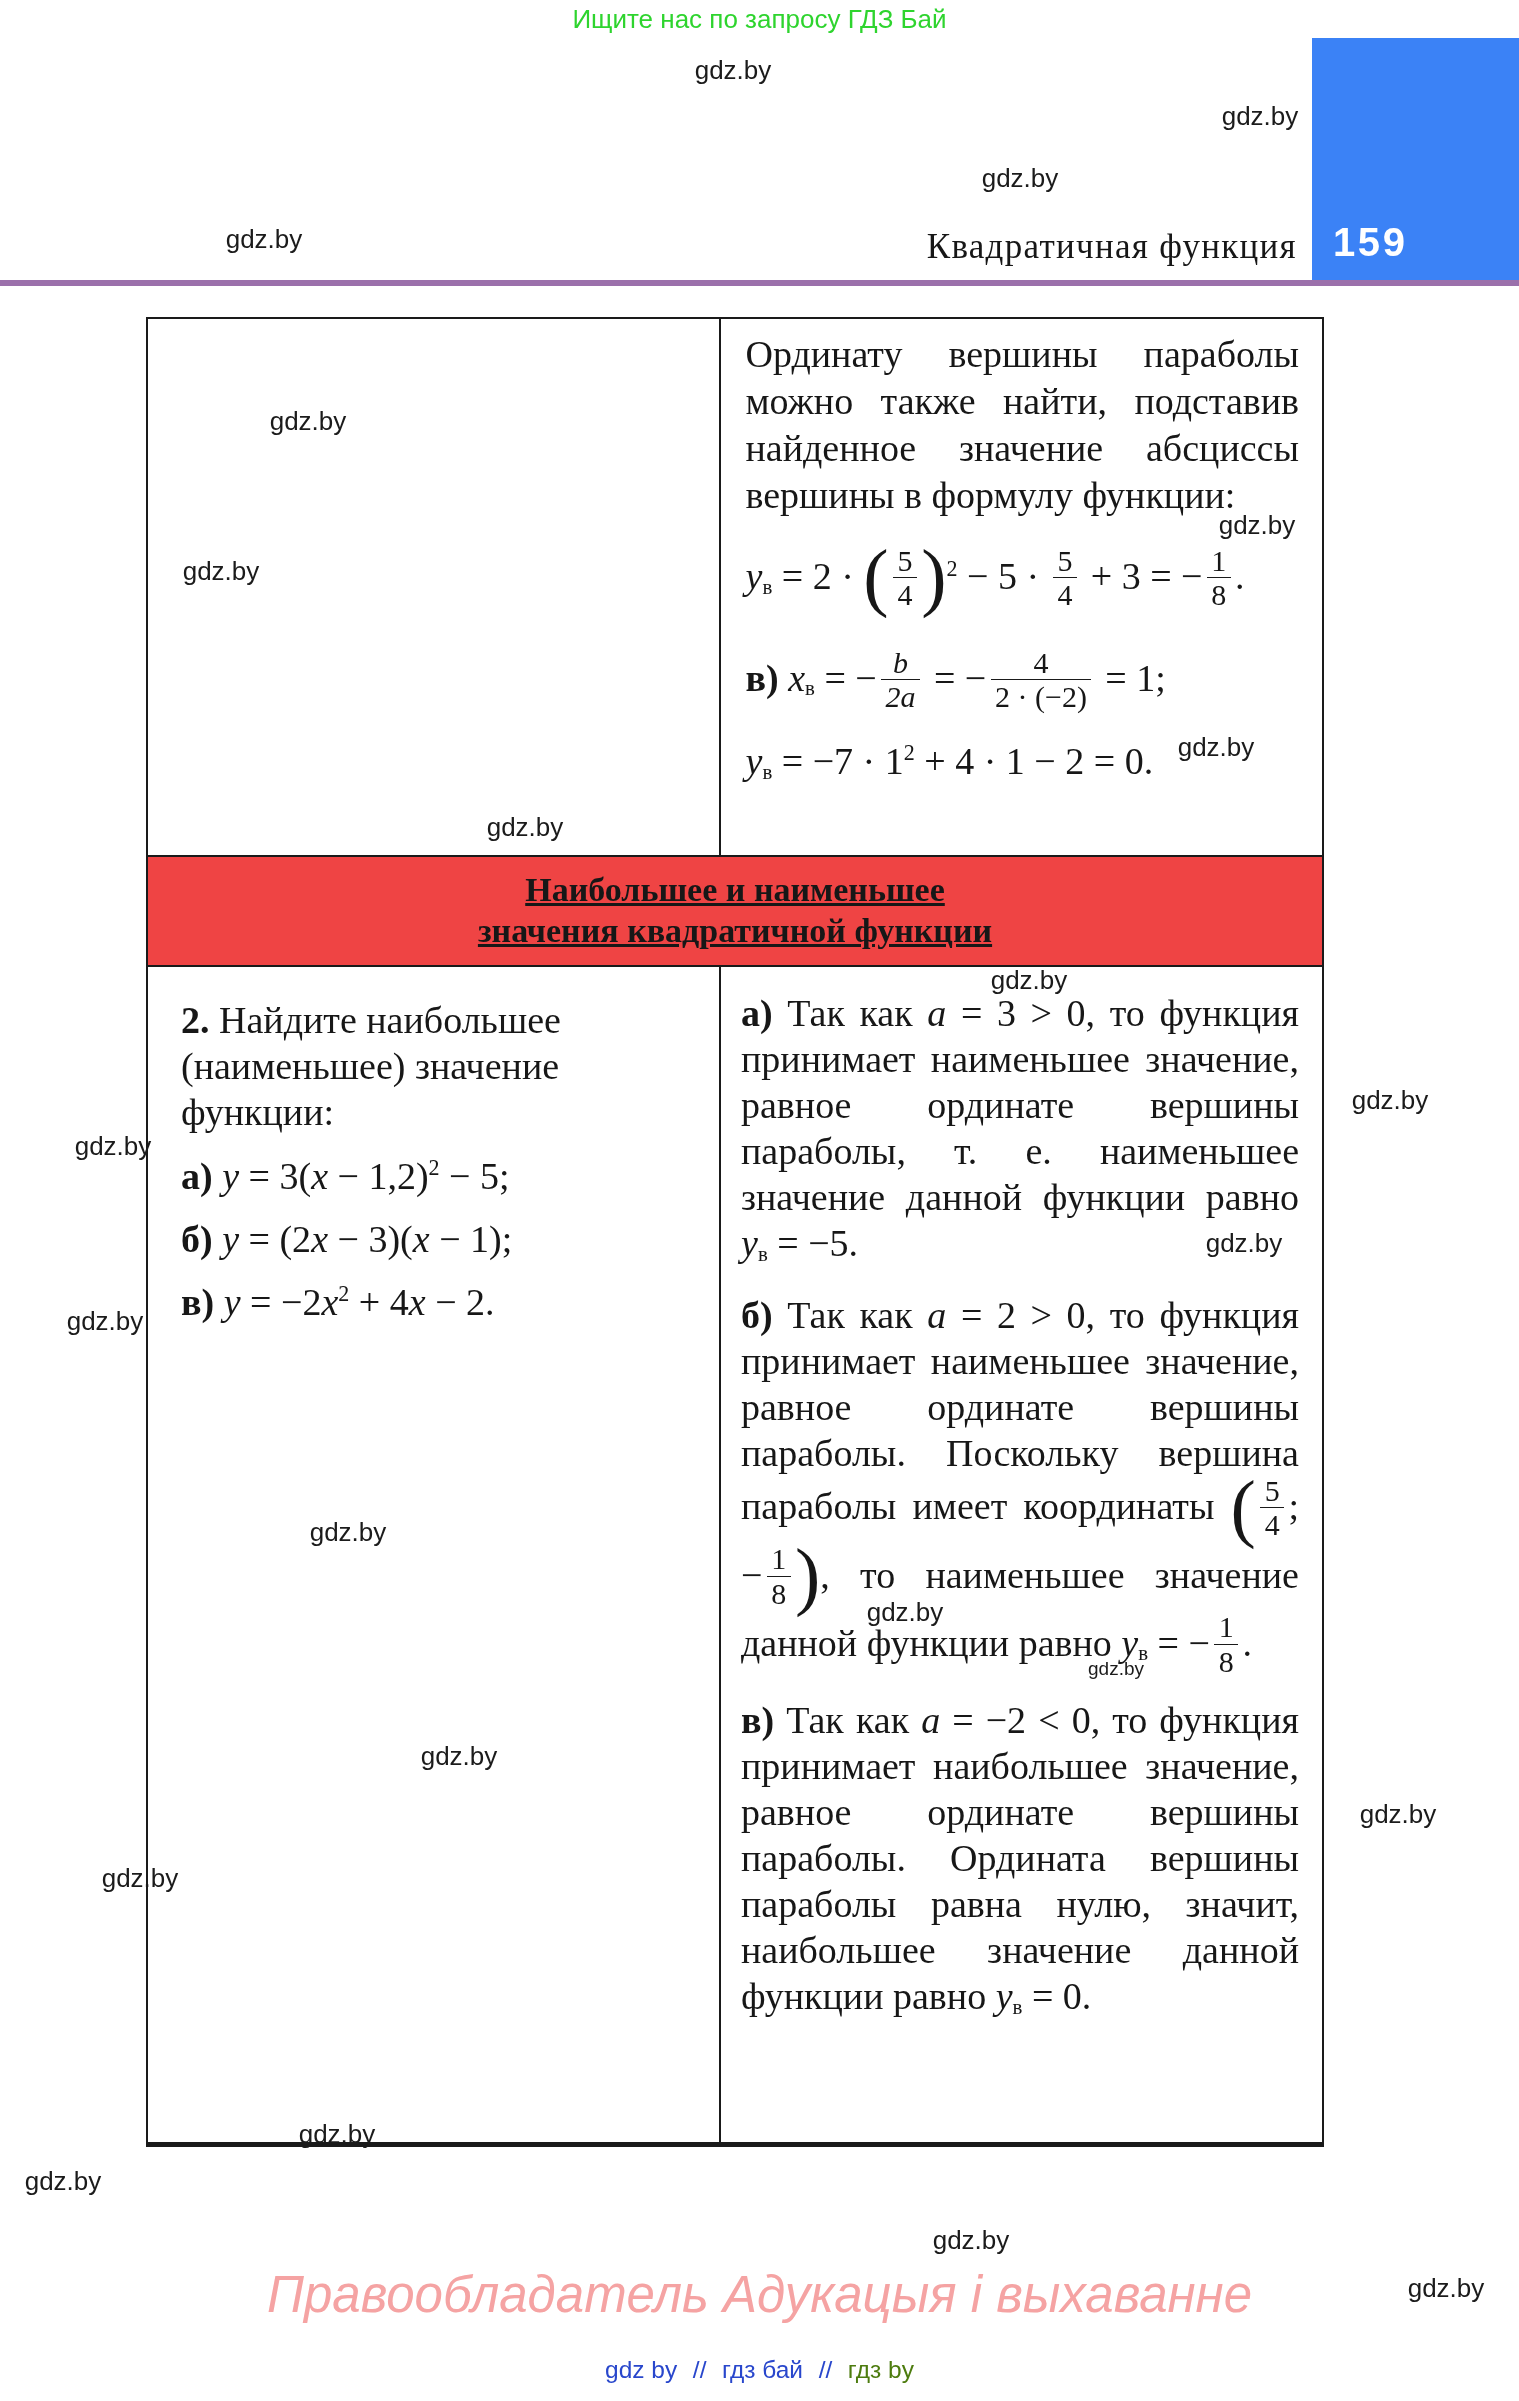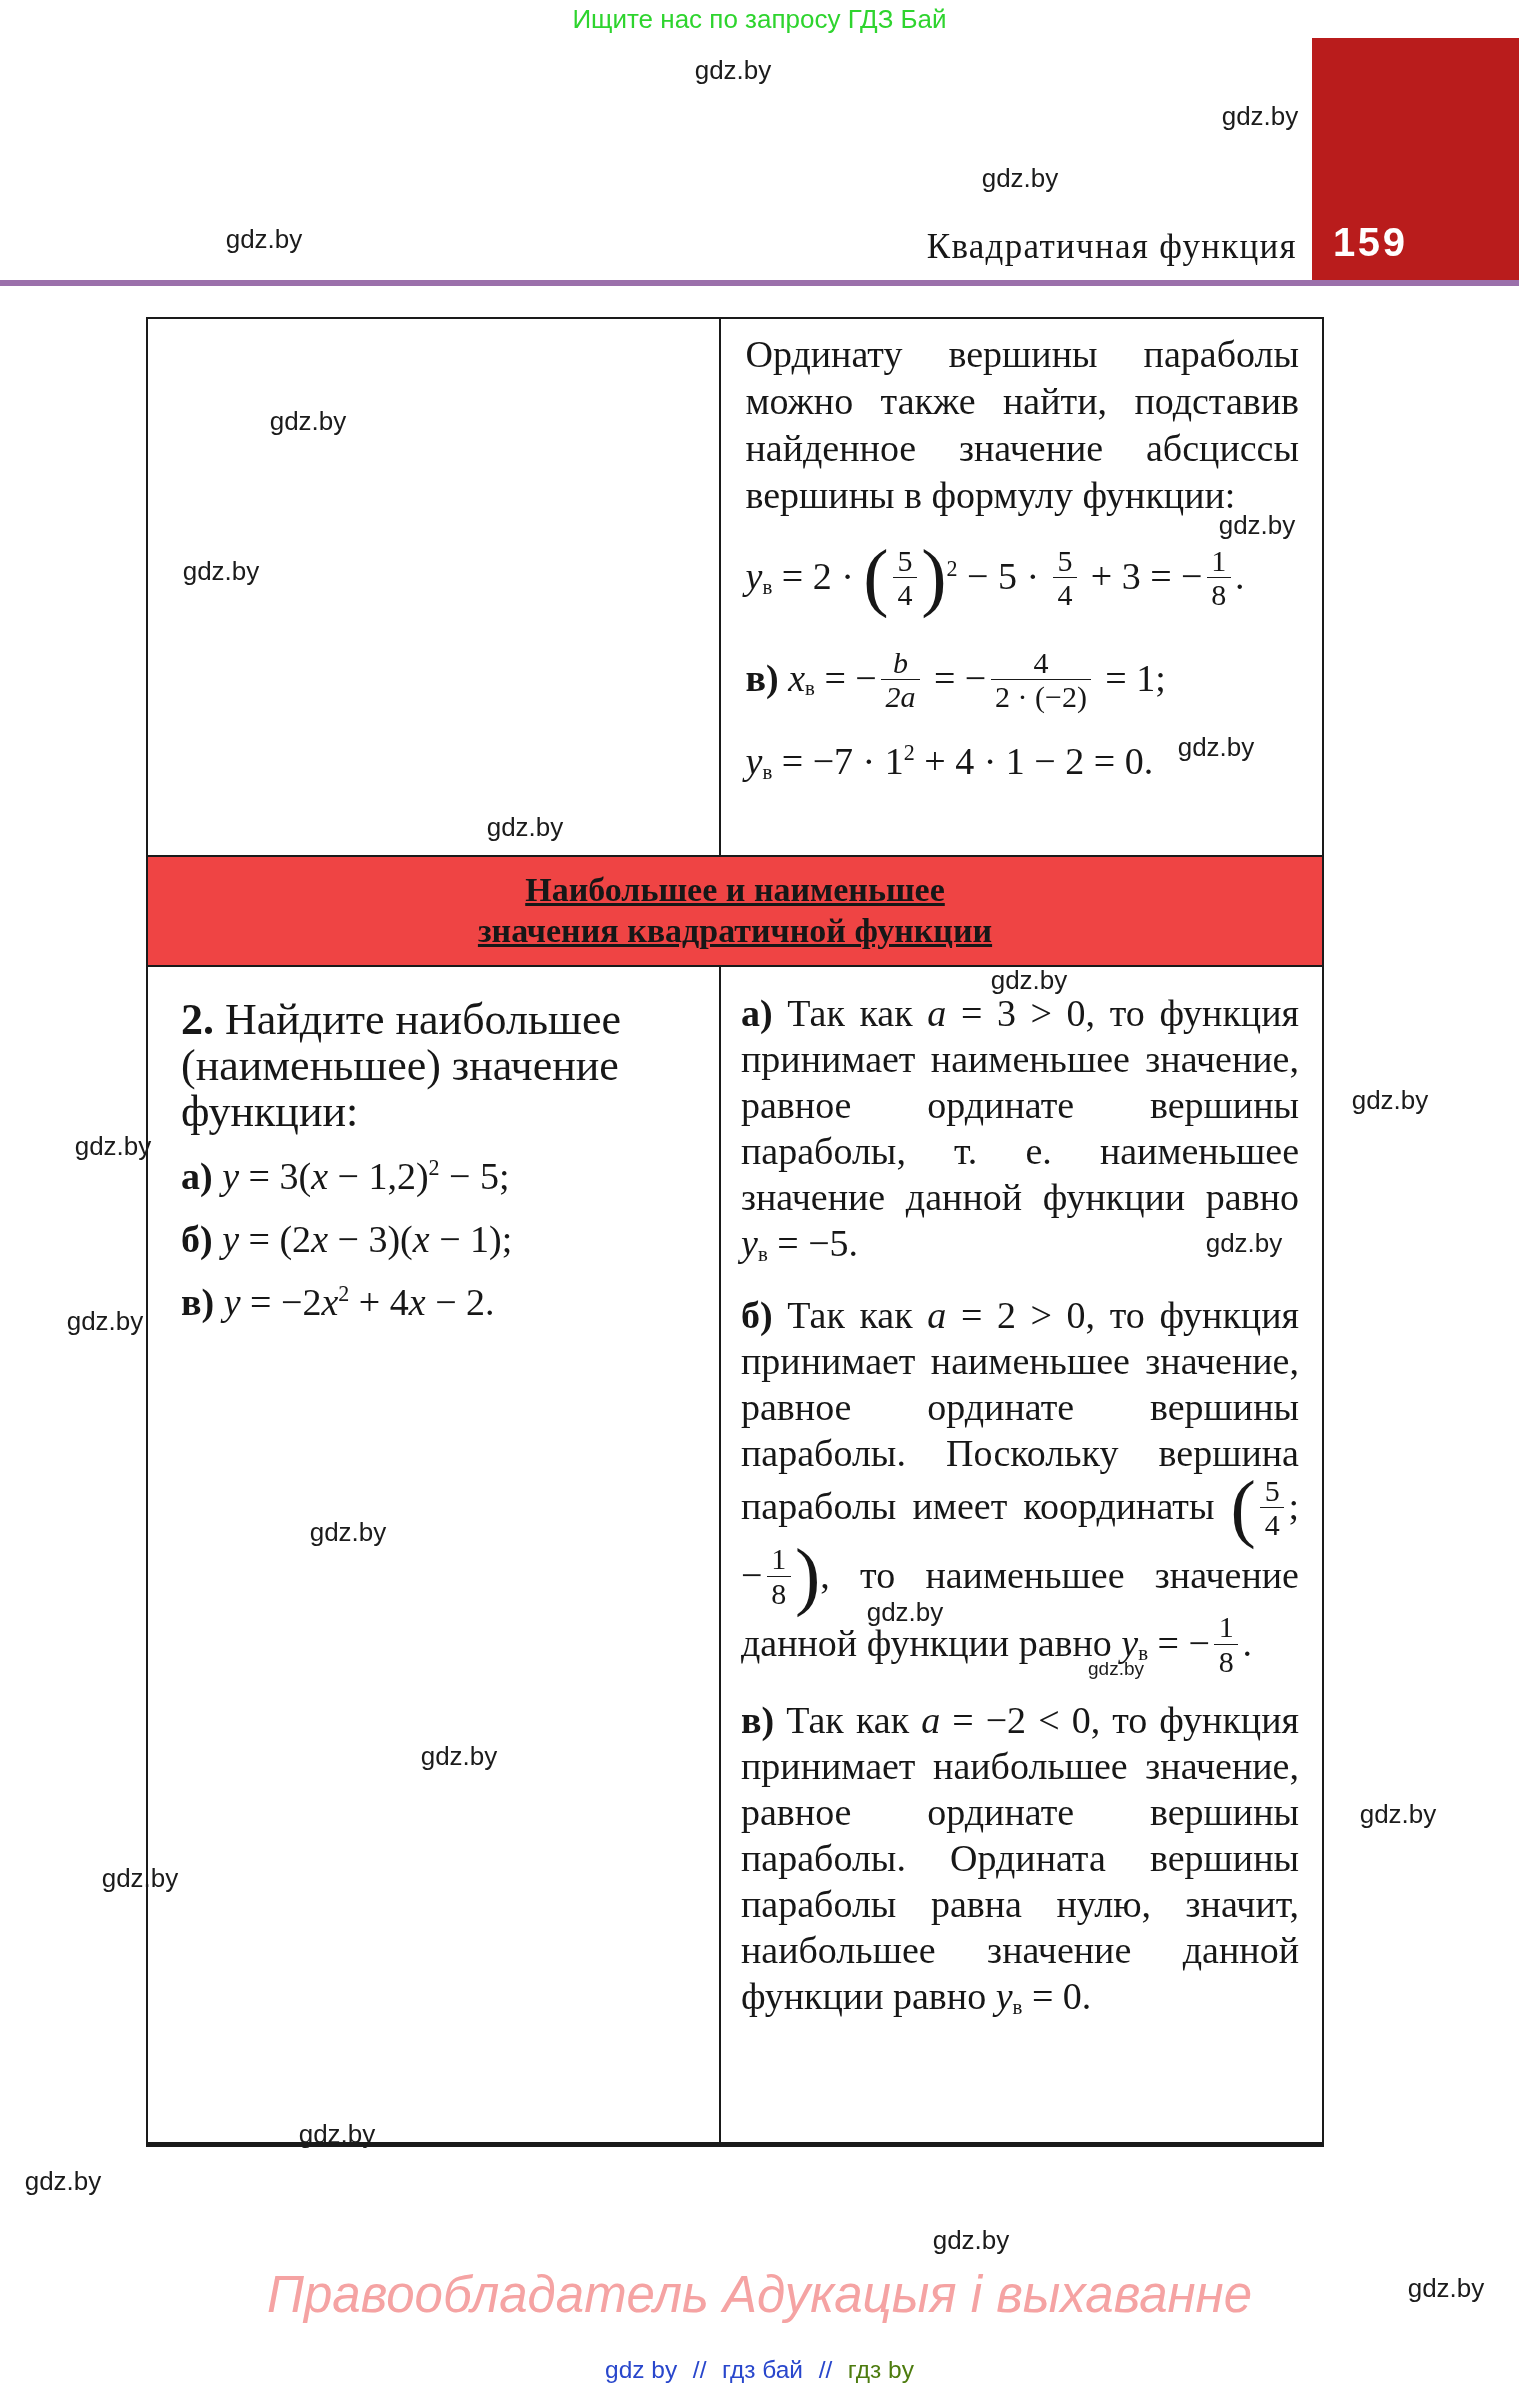--- a/index.html
+++ b/index.html
@@ -49,21 +49,21 @@
     left:0;top:536px;width:100%;height:112px;
     border-top:2.6px solid #1a1a1a;border-bottom:2.6px solid #1a1a1a;
     text-align:center;font-weight:bold;font-size:34px;line-height:41px;
     padding-top:12.3px;
   }
   .c-r2l{left:0;top:648px;width:573px;bottom:0;border-right:2.6px solid #1a1a1a;padding:30px 26px 0 33px;}
   .c-r2r{left:573px;top:648px;right:0;bottom:0;padding:23px 23px 0 20px;}
   .bodytxt{font-size:38px;line-height:47px;text-align:justify;}
   .ans{font-size:38px;line-height:46px;text-align:justify;}
   .ans + .ans{margin-top:15.8px;}
-  .taskp{font-size:44px;line-height:46px;text-align:left;}
+  .taskp{font-size:38px;line-height:46px;text-align:left;}
   .item{font-size:38px;margin-top:19px;white-space:nowrap;}
   .formula{font-size:38px;white-space:nowrap;}
   .f1{margin-top:17.5px;}
   .f2{margin-top:24.5px;}
   .f3{margin-top:23px;}
   .v{font-style:italic;font-family:"Liberation Serif", serif;}
   .sp{font-size:0.58em;vertical-align:0.62em;}
   .sb{font-size:0.55em;vertical-align:-0.22em;}
   .frac{
     display:inline-block;vertical-align:middle;text-align:center;
@@ -110,21 +110,21 @@
     <span class="wm" style="left: 1390px; top: 1100px;">gdz.by</span>
     <span class="wm" style="left: 1398px; top: 1814px;">gdz.by</span>
     <span class="wm" style="left: 140px; top: 1878px;">gdz.by</span>
     <span class="wm" style="left: 337px; top: 2134px;">gdz.by</span>
     <span class="wm" style="left: 63px; top: 2181px;">gdz.by</span>
     <span class="wm" style="left: 971px; top: 2240px;">gdz.by</span>
     <span class="wm" style="left: 1446px; top: 2288px;">gdz.by</span>
   </div>
 
 <div class="page-title">Квадратичная функция</div>
-<div class="page-num" id="page-num-box" style="background: #b91c1c;">
+<div class="page-num" id="page-num-box" style="background: #3b82f6;">
   <span class="num">159</span>
 </div>
 <div class="hr-line" id="hr-line" style="background: rgb(155, 112, 171);"></div>
 
 <div class="tbl">
 
   <div class="cell c-r1l"></div>
 
   <div class="cell c-r1r">
     <div class="bodytxt">Ординату вершины параболы можно также найти, подставив найденное значение абсциссы вершины в формулу функции:</div>

